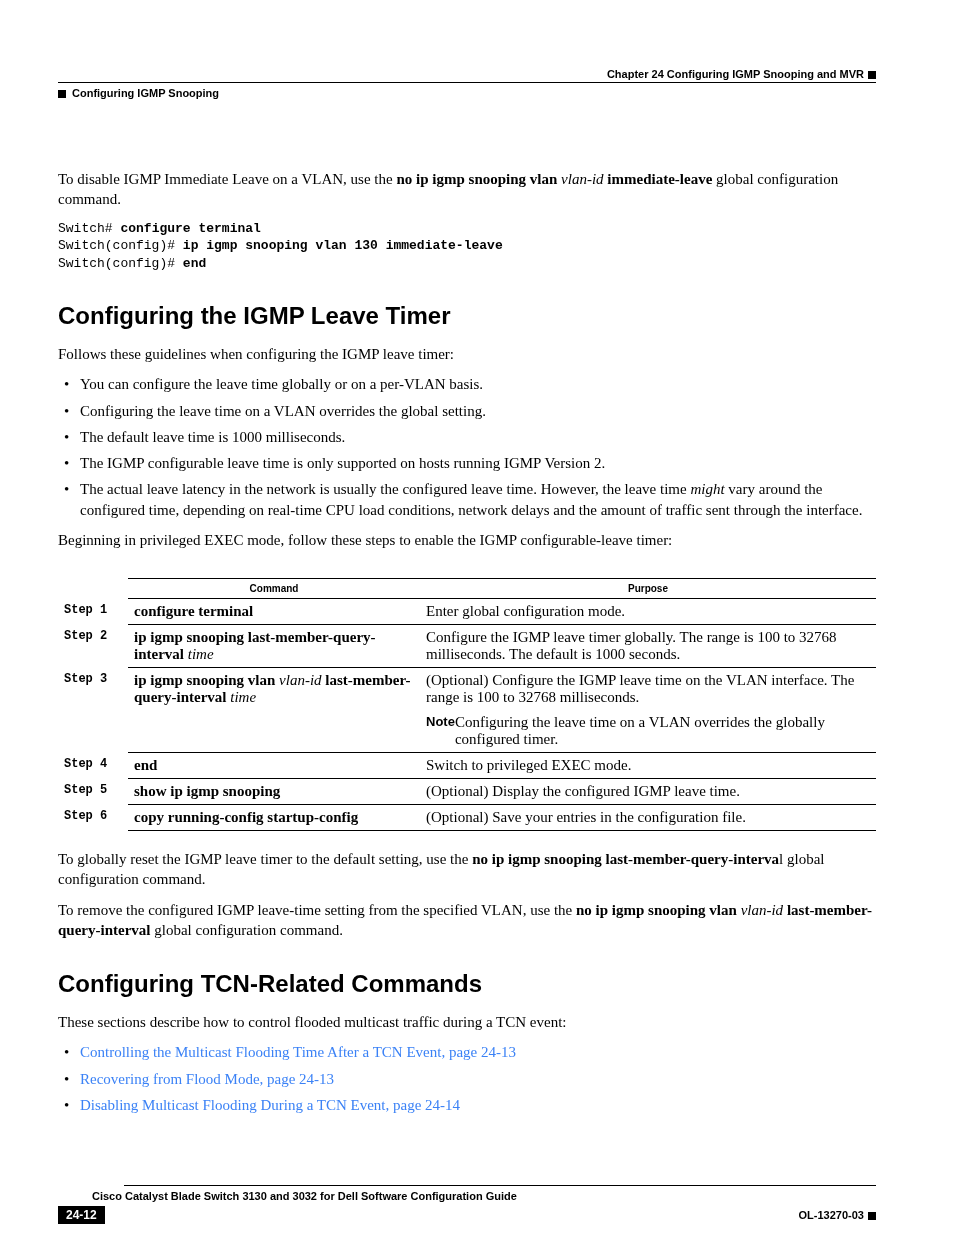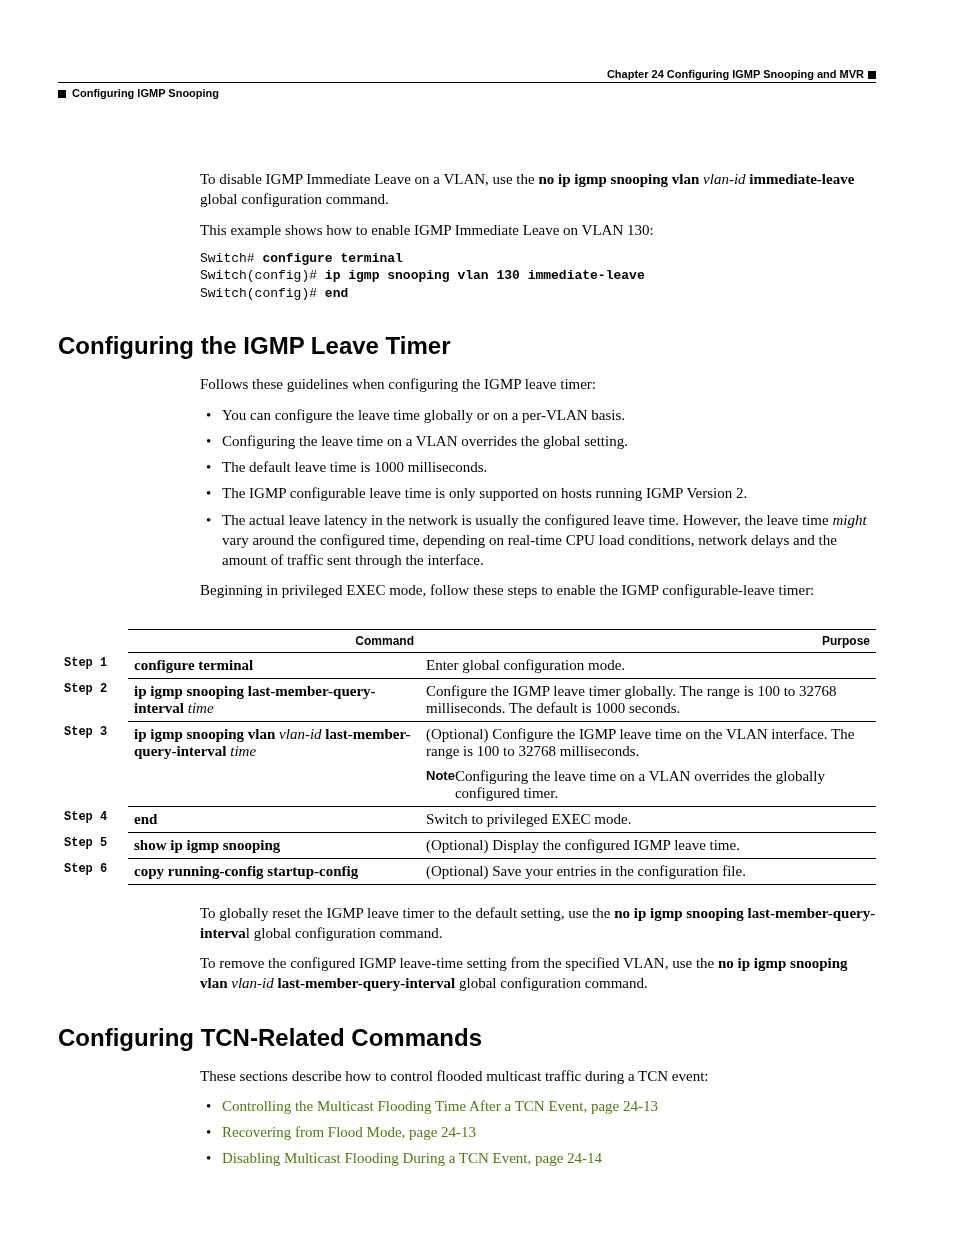--- a/index.html
+++ b/index.html
@@ -48,21 +48,20 @@
   }
   .hdr-square-left {
     display: inline-block;
     width: 8px;
     height: 8px;
     background: #000;
     margin-right: 6px;
     vertical-align: middle;
   }
   .body-indent {
-    margin-left: 142px;
   }
   .para {
     margin: 10px 0;
     line-height: 1.35;
   }
   .code-block {
     font-family: "Courier New", Courier, monospace;
     font-size: 13px;
     line-height: 1.35;
     margin: 6px 0 18px 0;
@@ -88,32 +87,32 @@
   }
   ul.bullets li::before {
     content: "•";
     position: absolute;
     left: 6px;
     top: 0;
     font-size: 15px;
   }
   .bold { font-weight: bold; }
   .italic { font-style: italic; }
-  .link { color: #4d7c0f; }
+  .link { color: #3b82f6; }
   table.cmd-table {
     width: 100%;
     border-collapse: collapse;
     margin: 28px 0 18px 0;
     font-size: 15px;
   }
   table.cmd-table th {
     font-family: Arial, Helvetica, sans-serif;
     font-weight: bold;
-    font-size: 12px;
-    text-align: right;
+    font-size: 10px;
+    text-align: center;
     border-top: 1.5px solid #000;
     border-bottom: 1.5px solid #000;
     padding: 4px 6px;
   }
   table.cmd-table td {
     vertical-align: top;
     padding: 4px 6px;
     border-top: 1px solid #000;
   }
   table.cmd-table tr:last-child td {
@@ -185,21 +184,20 @@
   </div>
   <div class="header-line"></div>
   <div class="hdr-section"><span class="hdr-square-left"></span><span>Configuring IGMP Snooping</span></div>
 
   <div style="height:60px"></div>
 
   <div class="body-indent">
     <p class="para">
       <span>To disable IGMP Immediate Leave on a VLAN, use the </span><span class="bold">no ip igmp snooping vlan</span><span class="italic"> vlan-id </span><span class="bold">immediate-leave</span><span> global configuration command.</span>
     </p>
-    <p class="para">This example shows how to enable IGMP Immediate Leave on VLAN 130:</p>
     <div class="code-block"><span>Switch# </span><span class="code-bold">configure terminal</span>
 <span>Switch(config)# </span><span class="code-bold">ip igmp snooping vlan 130 immediate-leave</span>
 <span>Switch(config)# </span><span class="code-bold">end</span></div>
   </div>
 
   <h2 class="sec">Configuring the IGMP Leave Timer</h2>
 
   <div class="body-indent">
     <p class="para">Follows these guidelines when configuring the IGMP leave timer:</p>
     <ul class="bullets">

